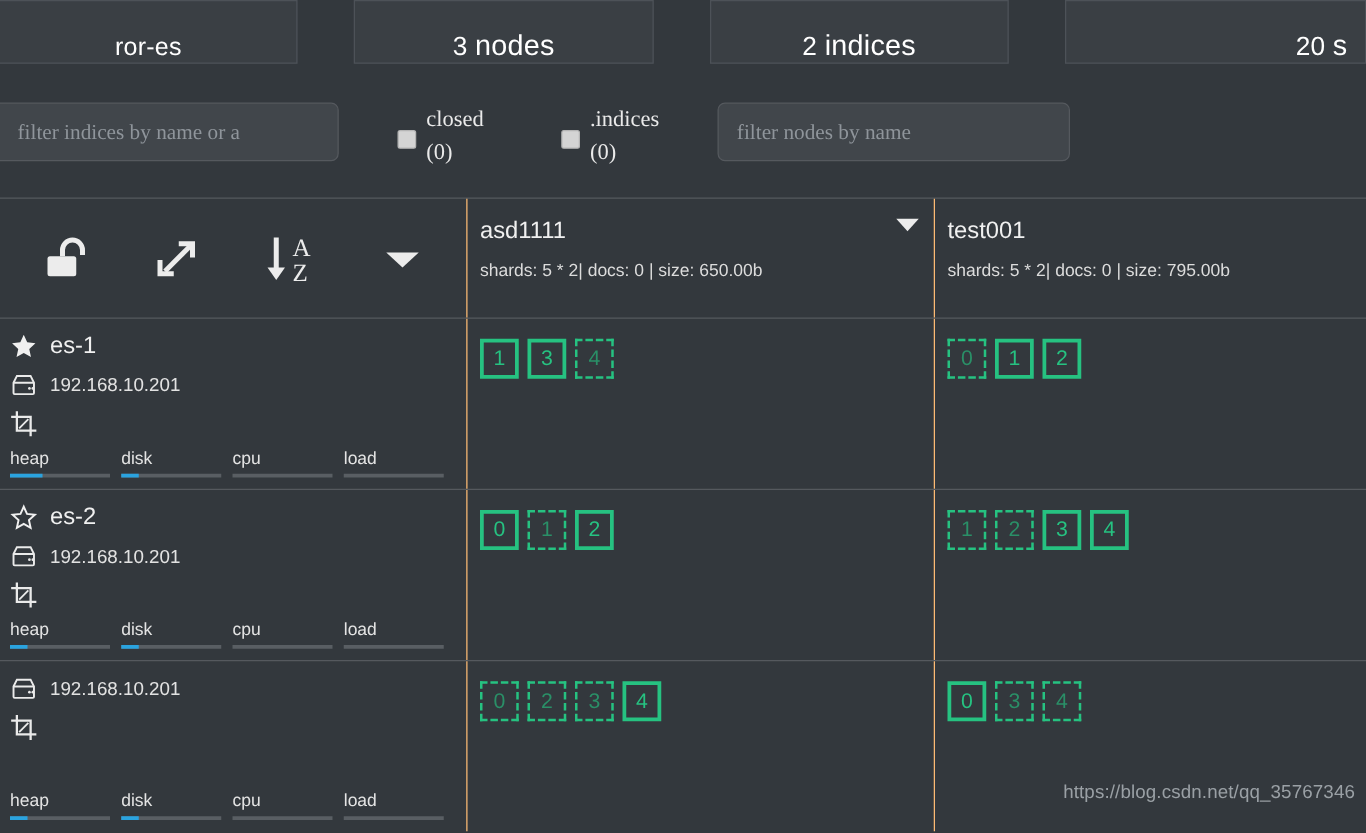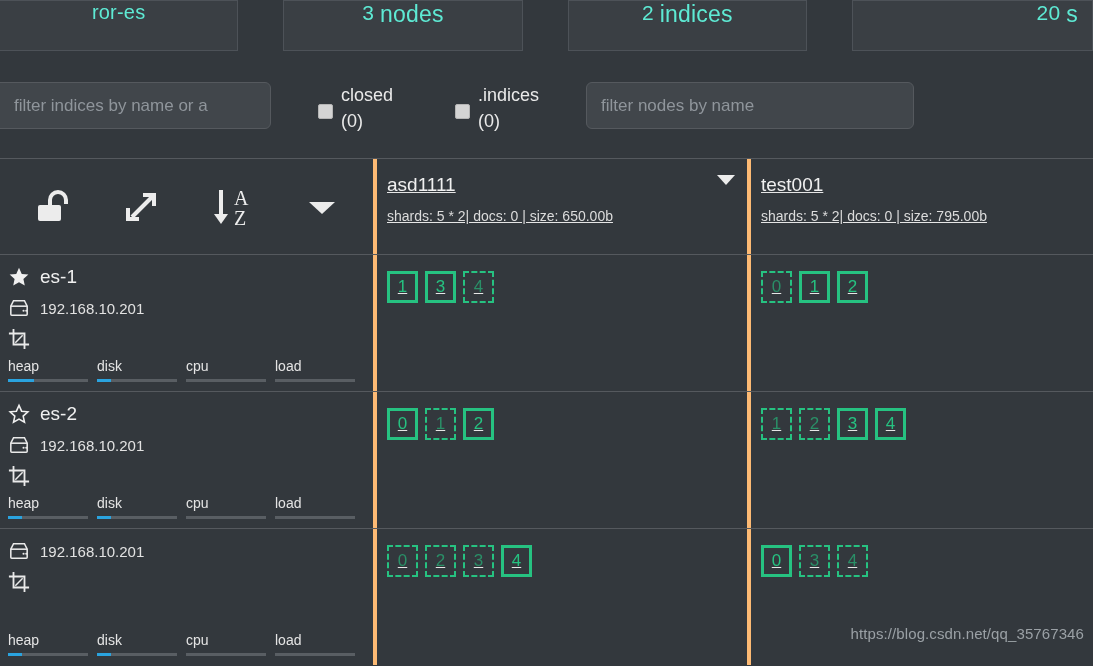--- a/index.html
+++ b/index.html
@@ -18,57 +18,58 @@
     align-items: stretch;
     height: 51px;
     padding: 0;
     gap: 45px;
     padding-left: 0;
   }
   .stat-box {
     border: 1px solid #4d5258;
     background: #3a3f44;
     display: flex;
-    align-items: flex-start;
+    align-items: flex-end;
     justify-content: center;
     font-size: 20px;
-    color: #5eead4;
+    color: #ffffff;
     letter-spacing: .2px;
     white-space: nowrap;
   }
   .stat-box.b1 { width: 272px; margin-left: -1px; }
   .stat-box.b2 { width: 272px; }
   .stat-box.b3 { width: 272px; }
   .stat-box.b4 { width: 272px; justify-content: flex-end; padding-right: 14px; }
   .stat-num { font-size: 21px; }
   .stat-unit { font-size: 23px; margin-left: 6px; }
 
   
   .filterbar {
     height: 107px;
     display: flex;
     align-items: flex-start;
     padding-top: 31px;
     position: relative;
+    font-family: Liberation Serif, serif;
   }
   .txt-input {
     background: #41464b;
     border: 1px solid #55595e;
     border-radius: 6px;
     height: 47px;
     color: #8f959b;
     font-size: 17px;
     padding: 0 14px;
     display: flex;
     align-items: center;
     overflow: hidden;
     white-space: nowrap;
   }
   #indices-filter { width: 272px; margin-left: -1px; border-top-left-radius:0; border-bottom-left-radius:0;}
-  #nodes-filter { width: 328px; margin-left: 47px; }
+  #nodes-filter { width: 282px; margin-left: 47px; }
   .chk-group {
     display: flex;
     align-items: center;
     margin-left: 47px;
     gap: 8px;
   }
   .chk-group.second { margin-left: 62px; }
   .chk-box {
     width: 15px; height: 15px;
     background: #d4d4d4;
@@ -85,21 +86,21 @@
   .grid { position: relative; }
   .hline { height: 1px; background: #55595e; width: 1093px; }
 
   .row {
     display: flex;
     align-items: stretch;
   }
 
   
   .col-node   { width: 373px; flex: none; position: relative; }
-  .col-idx    { width: 374px; flex: none; border-left: 4px solid #fdba74; position: relative; text-decoration: underline; }
+  .col-idx    { width: 374px; flex: none; border-left: 1px solid #fdba74; position: relative; }
   .col-idx.last { width: 346px; }
 
   
   .header-row { height: 95px; }
   .toolbar {
     display: flex;
     align-items: center;
     height: 100%;
     padding: 0 6px;
     gap: 0;

